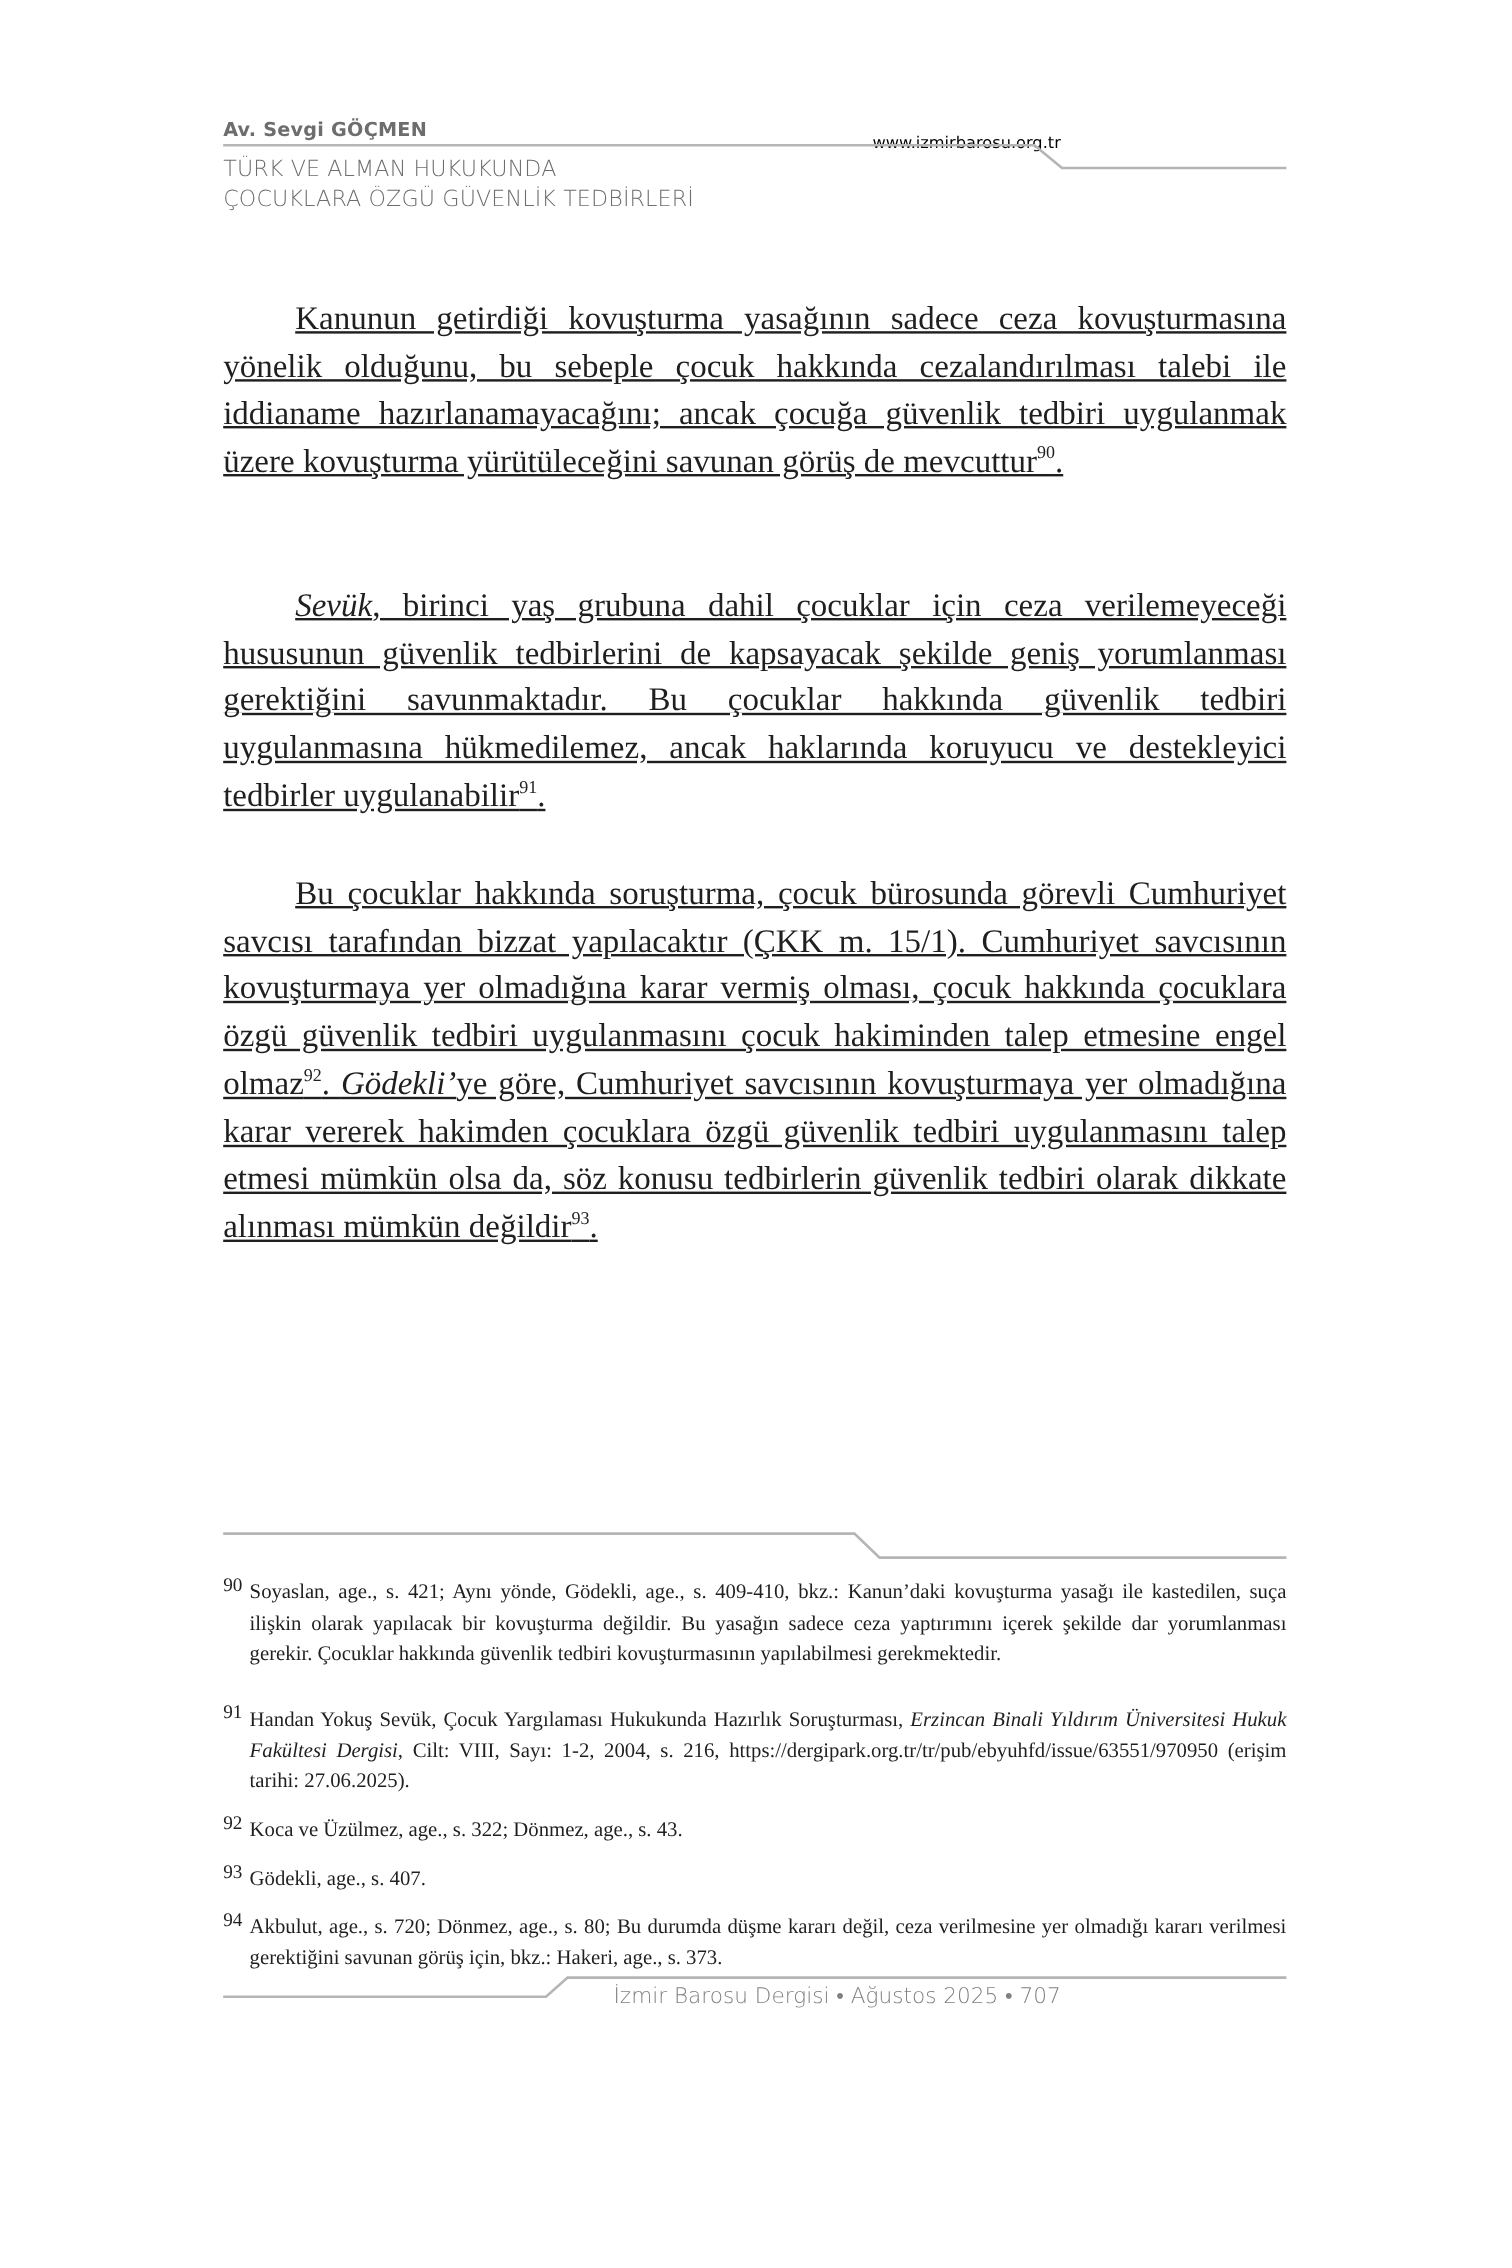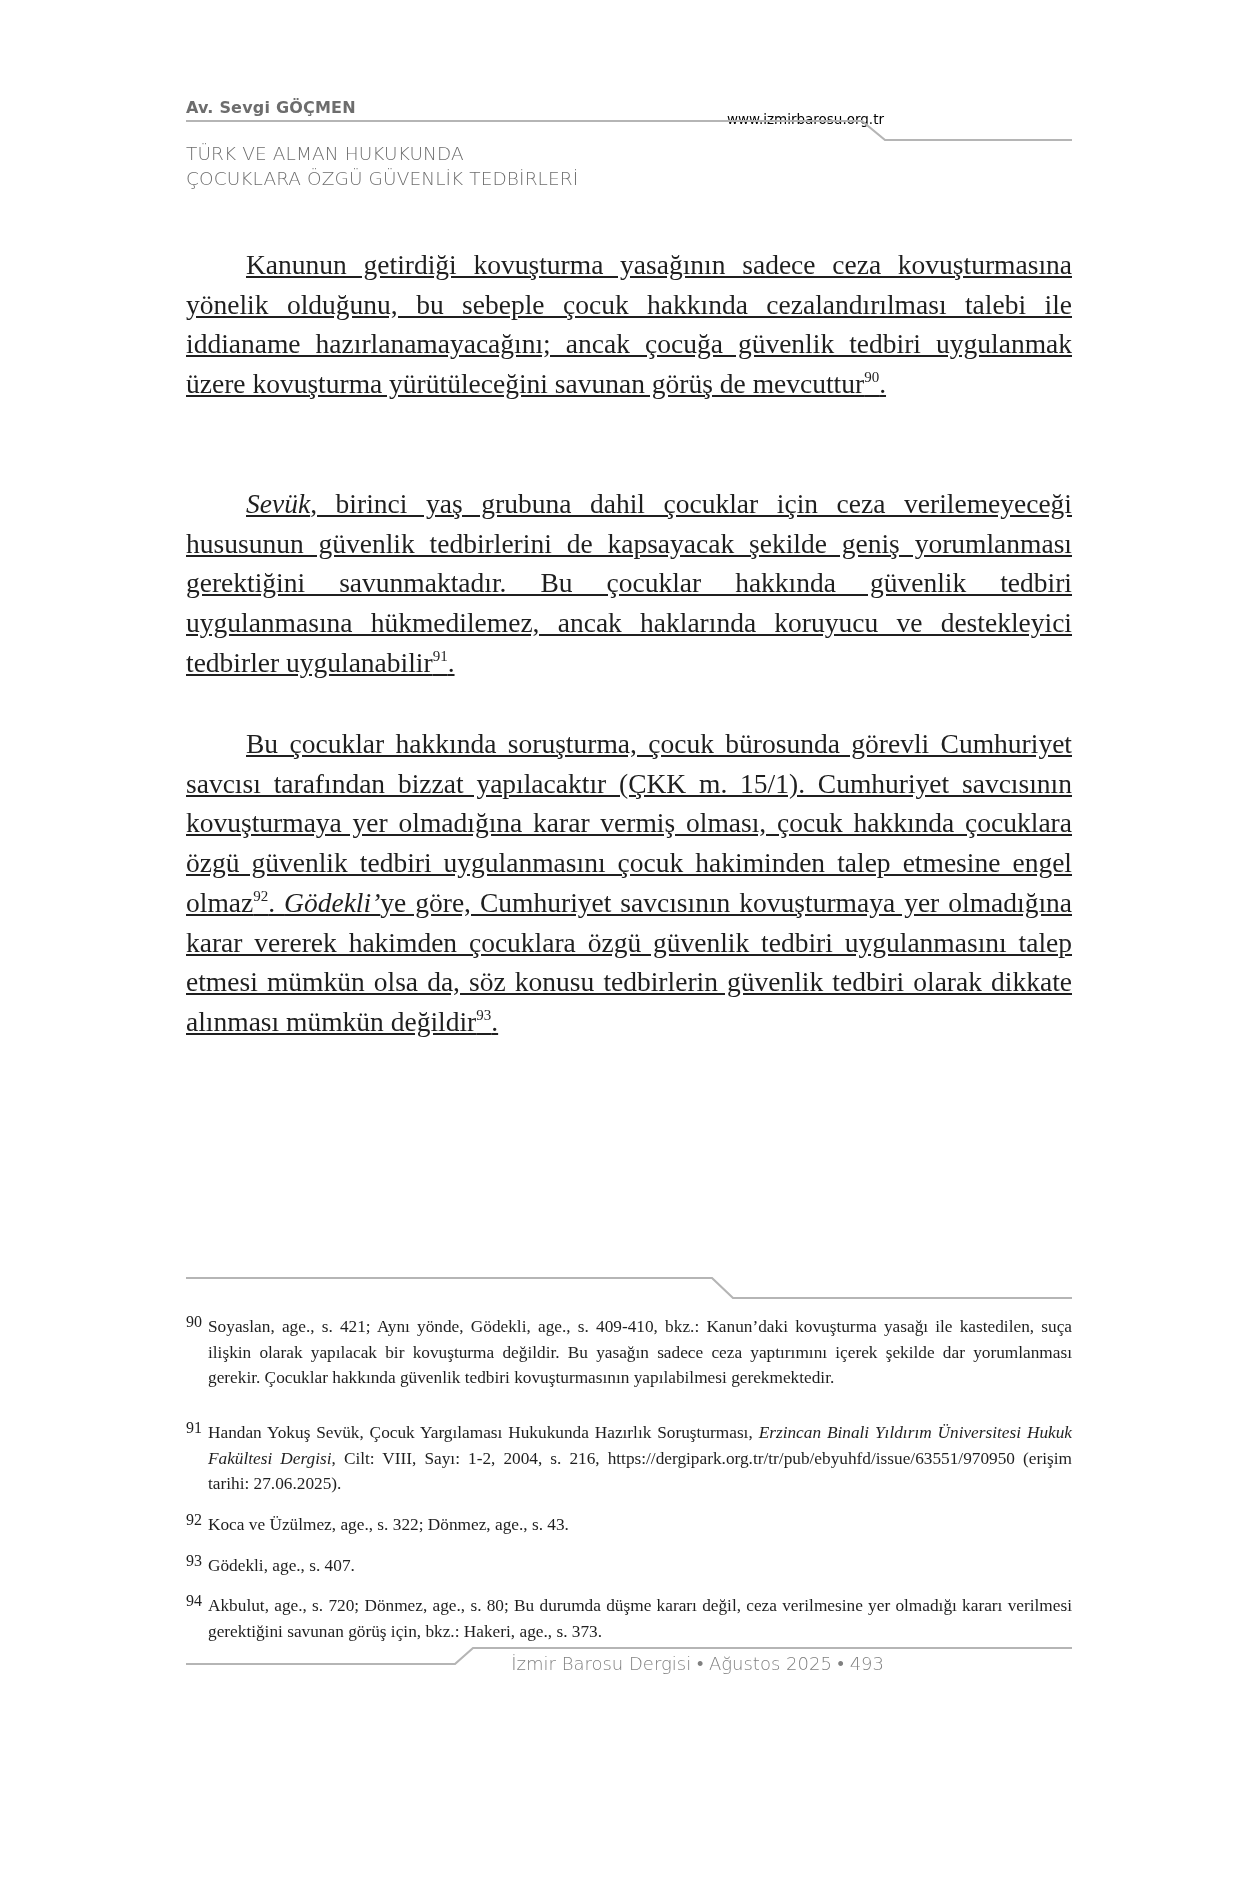--- a/index.html
+++ b/index.html
@@ -1,20 +1,20 @@
 <!DOCTYPE html>
 <html><head>
 <meta charset="utf-8">
 <style>
   html, body { margin: 0; padding: 0; background: #ffffff; }
   body { width: 1260px; height: 1890px; position: relative; overflow: hidden; }
   .page { position: absolute; left: 0; top: 0; width: 1072px; height: 1890px; background: #fff; }
 
   .hdr-author { position: absolute; left: 186px; top: 98px; font-family: "DejaVu Sans", sans-serif; font-weight: bold; font-size: 16px; color: #6d6d6d; letter-spacing: 0.2px; }
-  .hdr-title { position: absolute; left: 186px; top: 129px; font-family: "DejaVu Sans", sans-serif; font-size: 18.5px; line-height: 25px; color: #6e6e6e; letter-spacing: 0.1px; font-weight: 300; margin-top: 12px; }
+  .hdr-title { position: absolute; left: 186px; top: 129px; font-family: "DejaVu Sans", sans-serif; font-size: 18.5px; line-height: 25px; color: #6e6e6e; letter-spacing: 0.1px; font-weight: 300; }
   .hdr-url { position: absolute; right: 188px; top: 111px; font-family: "DejaVu Sans", sans-serif; font-size: 13.5px; color: #000000; }
   .hdr-line, .fn-line, .ftr-line { position: absolute; left: 0; top: 0; }
 
   .body-text { position: absolute; left: 186px; width: 886px; font-family: "Liberation Serif", serif; font-size: 27.5px; line-height: 39.7px; color: #1f1f1f; text-align: justify; text-decoration: underline; }
   .body-text p { margin: 0; text-indent: 60px; }
   .body-text sup { font-size: 15px; vertical-align: 11px; line-height: 0; }
   .body-text em { font-style: italic; margin-top: 47px; }
 
   .fn { position: absolute; left: 186px; width: 886px; font-family: "Liberation Serif", serif; font-size: 17.3px; line-height: 25.5px; color: #1f1f1f; text-align: justify; }
   .fn .num { position: absolute; left: 0; top: -5px; font-size: 16px; }
@@ -81,16 +81,16 @@
   </div>
 
   <svg class="ftr-line" width="1260" height="1700">
     <polyline points="186,1664 455,1664 473,1648 1072,1648" fill="none" stroke="#b5b5b5" stroke-width="2.2"></polyline>
   </svg>
   <div class="ftr">
     <span>İzmir Barosu Dergisi</span>
     <span>•</span>
     <span>Ağustos 2025</span>
     <span>•</span>
-    <span>493</span>
+    <span>707</span>
   </div>
 
 </div>
 
 </body></html>

